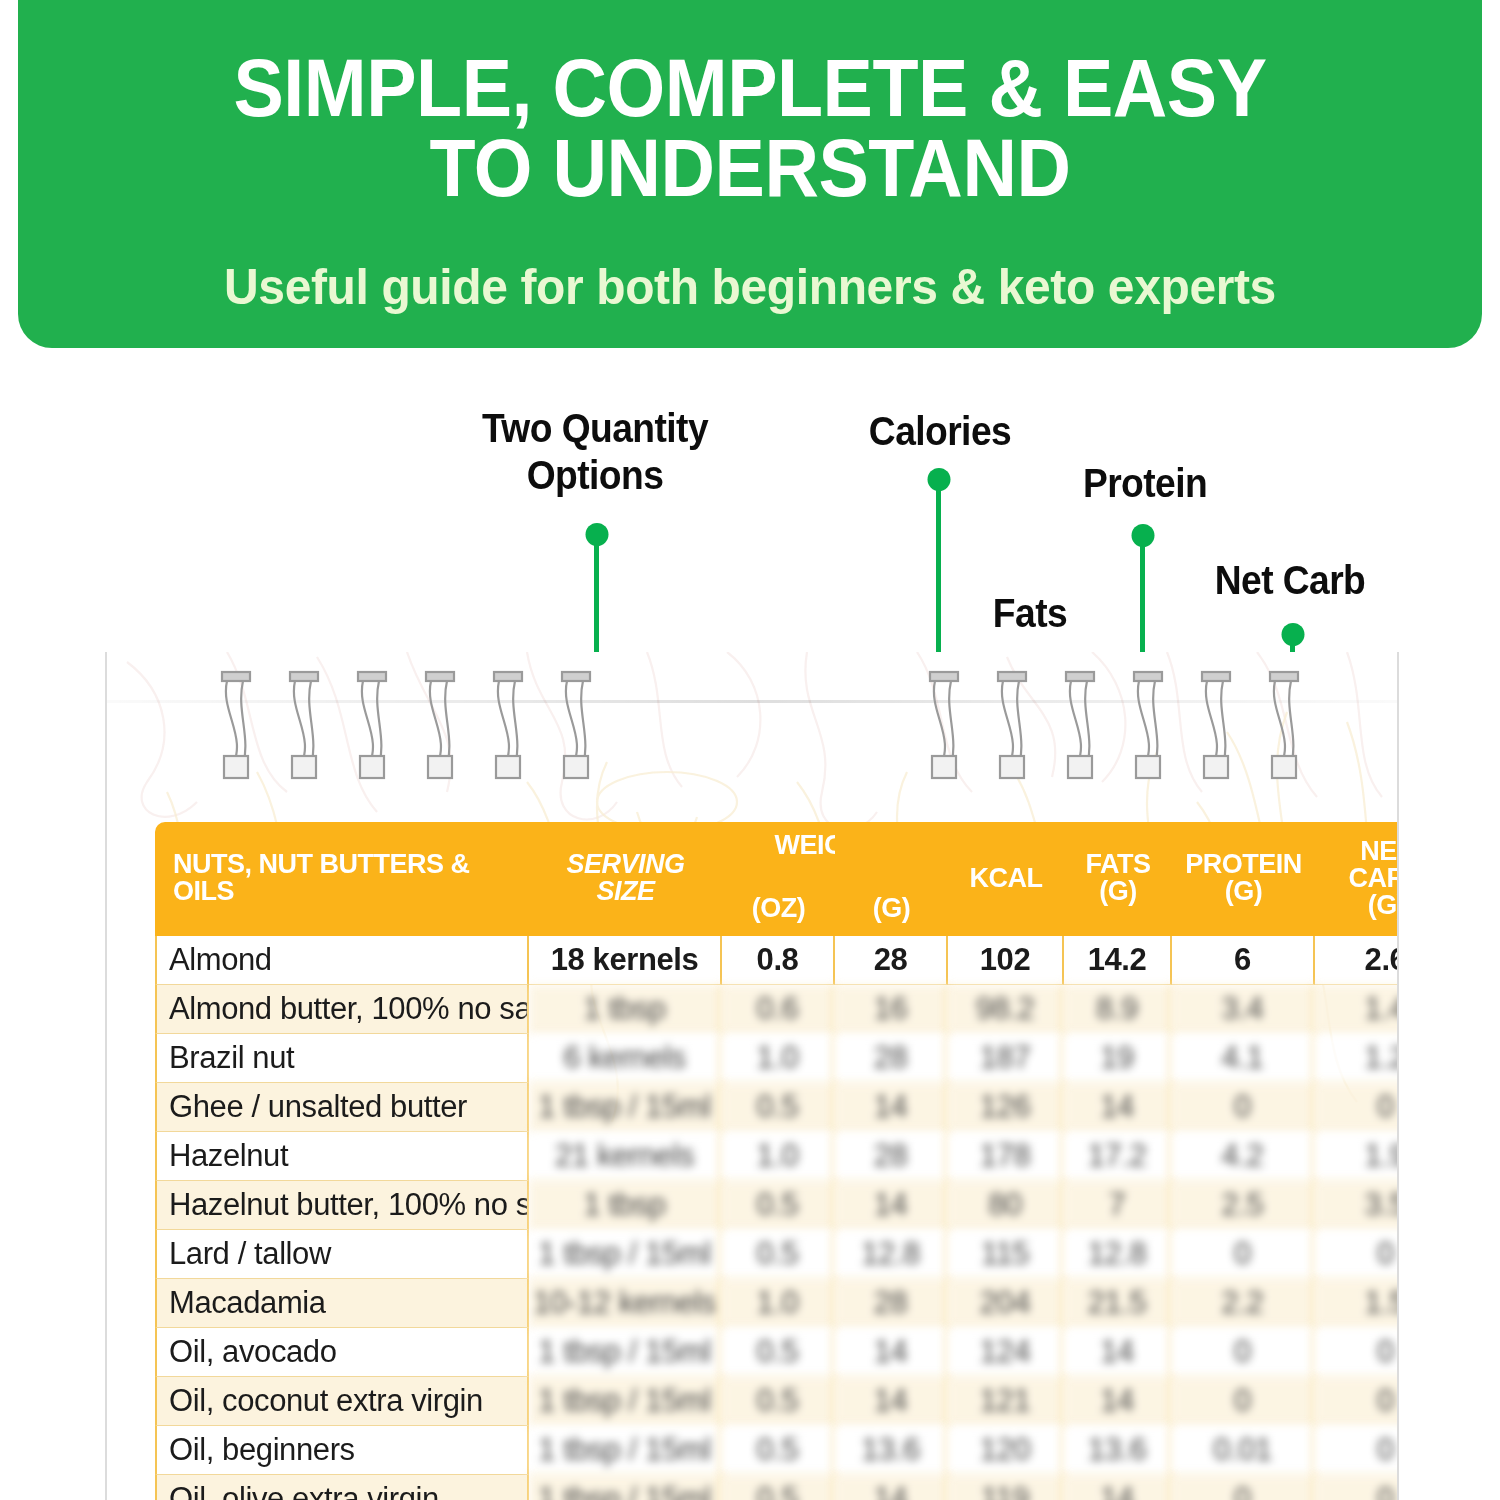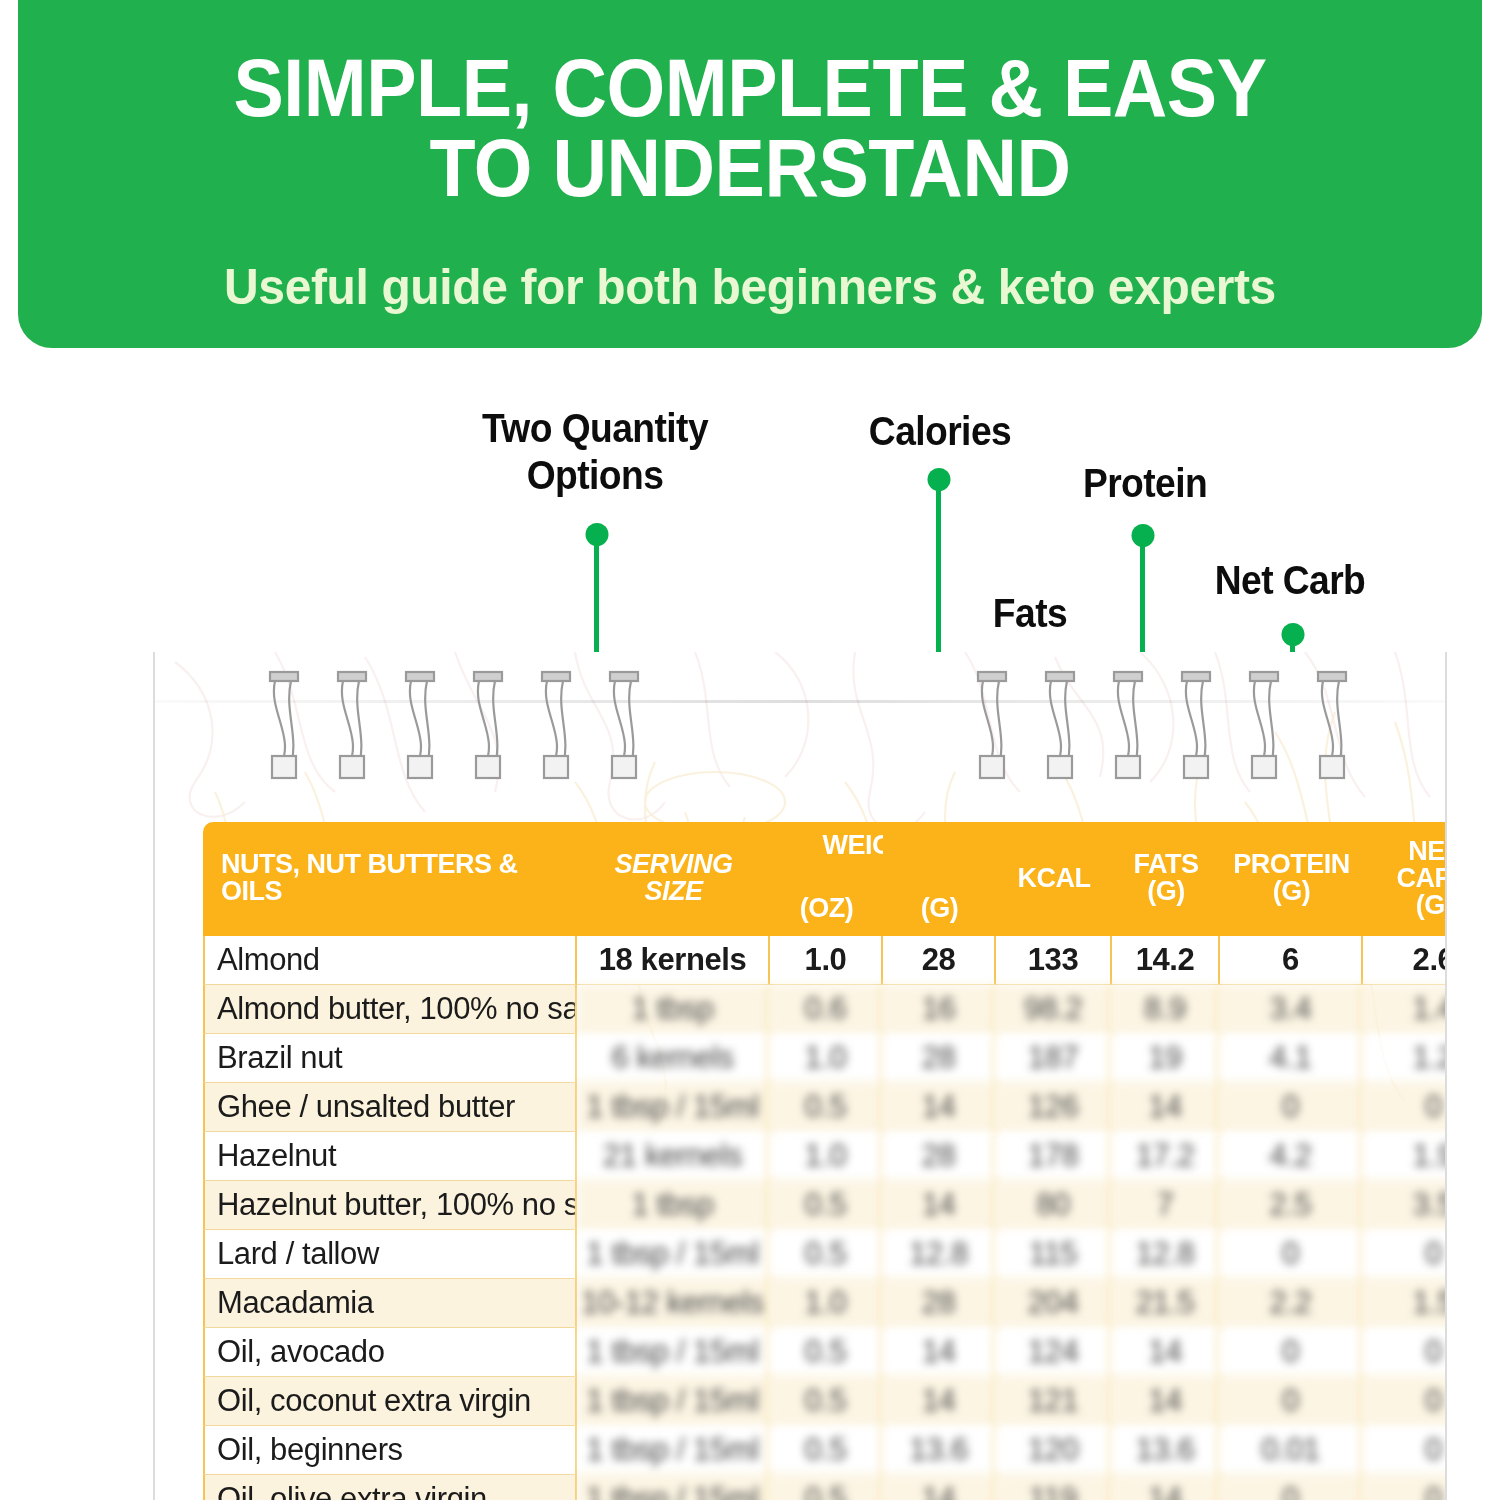--- a/index.html
+++ b/index.html
@@ -66,21 +66,20 @@
   .leader::before{top:-11px;}
   .leader::after{bottom:-11px;}
 
   
   #page{
     position:absolute;left:105px;top:652px;width:1290px;height:848px;
     background:#ffffff;
     border-left:2px solid #dcdcdc;
     border-right:2px solid #dcdcdc;
     overflow:hidden;
-    margin-left:48px;
   }
   
   #doodles{position:absolute;inset:0;opacity:.5;pointer-events:none;}
   
   #foldline{
     position:absolute;left:0;top:48px;width:100%;height:3px;
     background:linear-gradient(90deg,rgba(0,0,0,.02),rgba(0,0,0,.13),rgba(0,0,0,.02));
   }
 
   
@@ -312,23 +311,23 @@
           <th style="width:135px;">PROTEIN
 (G)</th>
           <th class="last" style="width:135px;">NET CARB
 (G)</th>
         </tr>
       </thead>
       <tbody id="tbody">
           <tr class="first-row">
             <td class="name">Almond</td>
             <td>18 kernels</td>
-            <td>1.0</td>
+            <td>0.8</td>
             <td>28</td>
-            <td>133</td>
+            <td>102</td>
             <td>14.2</td>
             <td>6</td>
             <td class="last">2.6</td>
           </tr>
           <tr class="alt">
             <td class="name">Almond butter, 100% no salt</td>
             <td class="blurred">1 tbsp</td>
             <td class="blurred">0.6</td>
             <td class="blurred">16</td>
             <td class="blurred">98.2</td>

